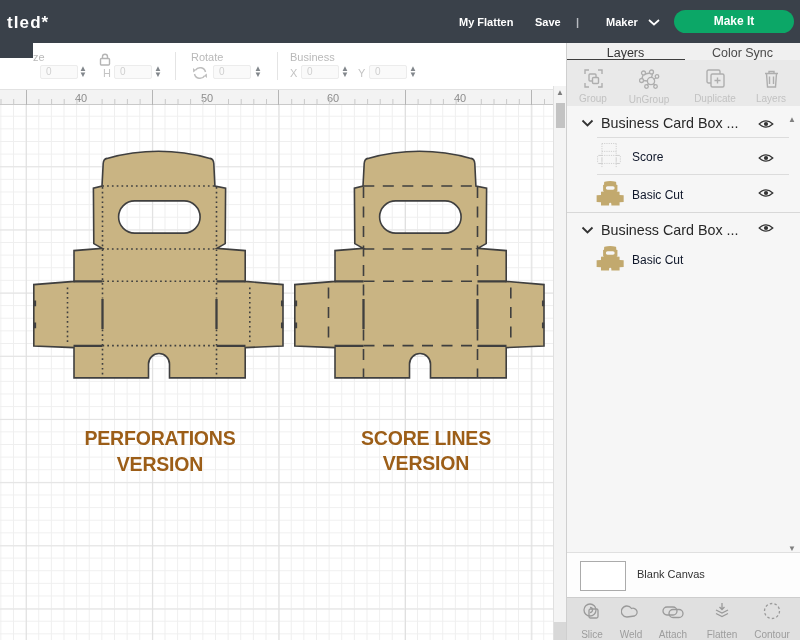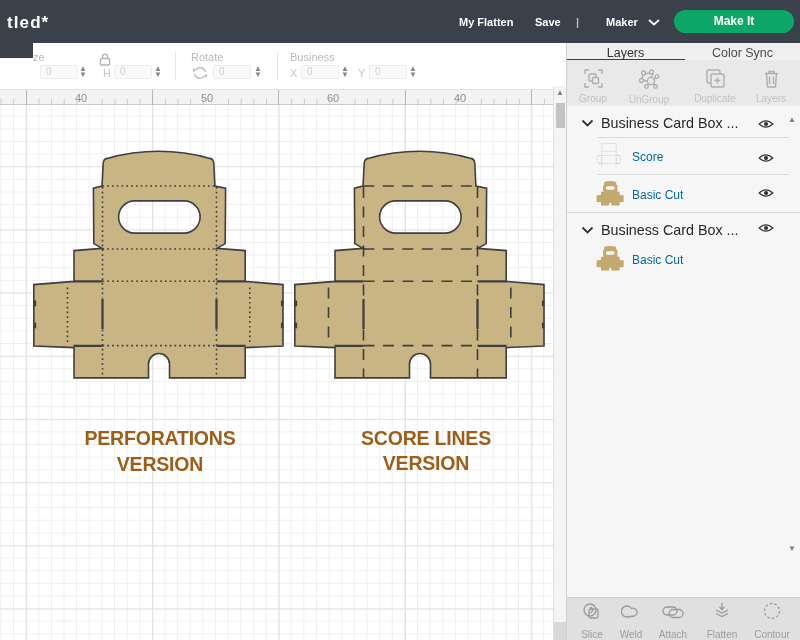--- a/index.html
+++ b/index.html
@@ -48,21 +48,21 @@
 
 #panel { position:absolute; left:566px; top:43px; width:234px; height:597px; background:#f6f6f6; border-left:1px solid #cfcfcf; }
 #tabs { position:absolute; left:0; top:0; width:234px; height:17px; background:#f0f0f0; font-size:12.5px; color:#333; }
 #tabs .tab { position:absolute; top:3px; width:117px; text-align:center; }
 #tabund { position:absolute; left:0px; top:16px; width:118px; height:2px; background:#3e3e3e; }
 #btnrow { position:absolute; left:0; top:17px; width:234px; height:46px; background:#e9e9e9; }
 .pbtn { position:absolute; top:9px; width:56px; text-align:center; }
 .pbtn .lbl { display:block; margin-top:1px; font-size:10px; color:#c2c2c2; }
 #list { position:absolute; left:0; top:63px; width:234px; height:446px; background:#f6f6f6; }
 .ltitle { position:absolute; left:34px; font-size:14.3px; color:#282828; }
-.lsub { position:absolute; left:65px; font-size:12px; color:#0369a1; }
+.lsub { position:absolute; left:65px; font-size:12px; color:#0f172a; }
 .lsep { position:absolute; left:30px; width:192px; height:1px; background:#dcdcdc; }
 .gsep { position:absolute; left:0; width:234px; height:1px; background:#d8d8d8; }
 .chev { position:absolute; left:14px; }
 .eye { position:absolute; left:191px; }
 
 #blankrow { position:absolute; left:0; top:509px; width:234px; height:45px; background:#fdfdfd; border-top:1px solid #e0e0e0; }
 #swatch { position:absolute; left:13px; top:8px; width:46px; height:30px; background:#fff; border:1px solid #ababab; }
 #blankrow span { position:absolute; left:70px; top:15px; font-size:11px; color:#333; }
 
 #botbar { position:absolute; left:0; top:554px; width:234px; height:43px; background:#e0e0e0; border-top:1px solid #cdcdcd; }
@@ -269,20 +269,24 @@
           <circle cx="8.5" cy="5.5" r="2.3" fill="#333"></circle>
         </svg>
       <svg style="position:absolute;left:29px;top:139px" width="28" height="26" viewBox="28 145 258 236">
           <use href="#boxoutline" fill="#c2a96e"></use>
         </svg>
       <span class="lsub" style="top:147px">Basic Cut</span>
 
       <span style="position:absolute;left:221px;top:9px;font-size:8px;color:#808080">▲</span>
       <span style="position:absolute;left:221px;top:438px;font-size:8px;color:#808080">▼</span>
     </div>
+    <div id="blankrow">
+      <div id="swatch"></div>
+      <span>Blank Canvas</span>
+    </div>
     <div id="botbar">
       <div class="bitem" style="left:0px">
         <svg width="20" height="18" viewBox="0 0 20 18" fill="none" stroke="#9a9a9a" stroke-width="1.3">
             <circle cx="8" cy="8" r="6"></circle>
             <rect x="7" y="7" width="9" height="9" rx="1.5"></rect>
             <path d="M8,5.5 a2.5,2.5 0 0 1 0,5"></path>
           </svg>
         <span class="lbl">Slice</span>
       </div>
       <div class="bitem" style="left:39px">

